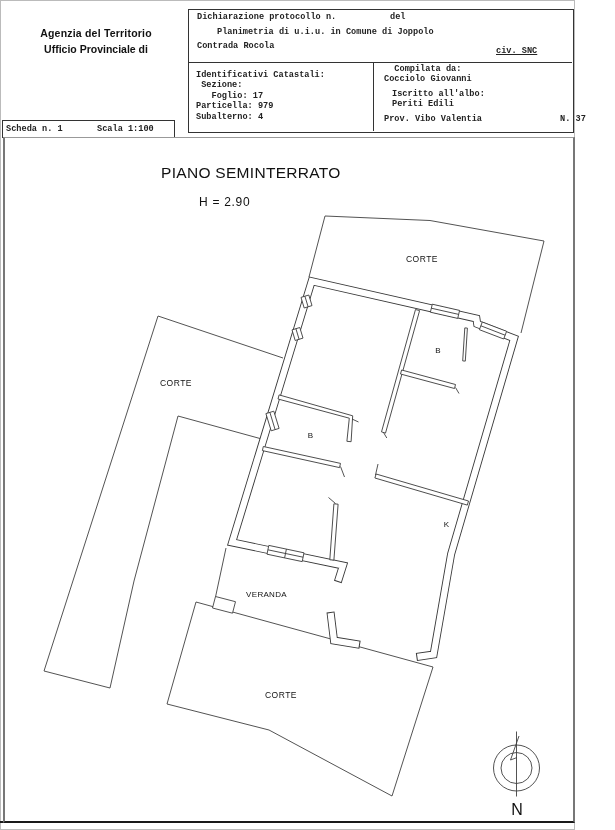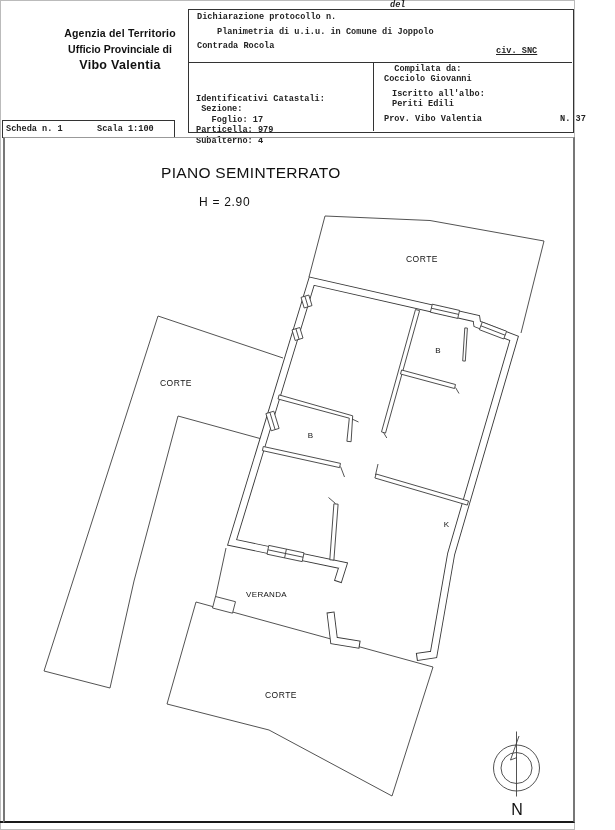--- a/index.html
+++ b/index.html
@@ -5,44 +5,43 @@
   #page { position:relative; width:615px; height:830px; background:#fff; overflow:hidden;
           font-family:"Liberation Sans", sans-serif; }
   .mono { font-family:"Liberation Mono", monospace; font-size:8.6px; font-weight:bold; color:#222; white-space:pre; }
   .abs { position:absolute; }
 </style></head>
 <body>
 <div id="page">
 
   <div class="abs" style="left:0;top:0;width:573px;height:828px;border:1px solid #bbb;"></div>
 
-  <div class="abs" style="left:0;top:27px;width:192px;text-align:center;color:#111;padding-left:24px;">
+  <div class="abs" style="left:0;top:27px;width:192px;text-align:center;color:#111;">
 
     <div style="font-size:10.5px;font-weight:bold;letter-spacing:0.2px;">Agenzia del Territorio</div>
 
 
     <div style="font-size:10.5px;font-weight:bold;margin-top:4px;">Ufficio Provinciale di</div>
 
-    <div style="font-size:12.5px;font-weight:bold;margin-top:3px;letter-spacing:0.3px;">Vibo Valentia</div>
   </div>
 
   <div class="abs" style="left:188px;top:9px;width:384px;height:122px;border:1px solid #333;"></div>
 
   <div class="abs mono" style="left:197px;top:12px;">Dichiarazione protocollo n.</div>
-  <div class="abs mono" style="left:390px;top:0;font-style:italic;">del</div>
+  <div class="abs mono" style="left:390px;top:12px;">del</div>
 
   <div class="abs mono" style="left:197px;top:27px;margin-left:20px;">Planimetria di u.i.u. in Comune di Joppolo</div>
 
   <div class="abs mono" style="left:197px;top:41px;">Contrada Rocola</div>
 
   <div class="abs mono" style="left:496px;top:46px;text-decoration:underline;">civ. SNC</div>
 
   <div class="abs" style="left:188px;top:62px;width:384px;height:0;border-top:1px solid #333;"></div>
 
-  <div class="abs mono" style="left:196px;top:70px;line-height:10.4px;margin-top:24px;">Identificativi Catastali:
+  <div class="abs mono" style="left:196px;top:70px;line-height:10.4px;">Identificativi Catastali:
  Sezione:
    Foglio: 17
 Particella: 979
 Subalterno: 4</div>
 
   <div class="abs" style="left:373px;top:62px;width:0;height:69px;border-left:1px solid #333;"></div>
 
   <div class="abs mono" style="left:384px;top:64px;text-align:center;">Compilata da:
 Cocciolo Giovanni</div>
   <div class="abs mono" style="left:392px;top:89px;">Iscritto all'albo:

